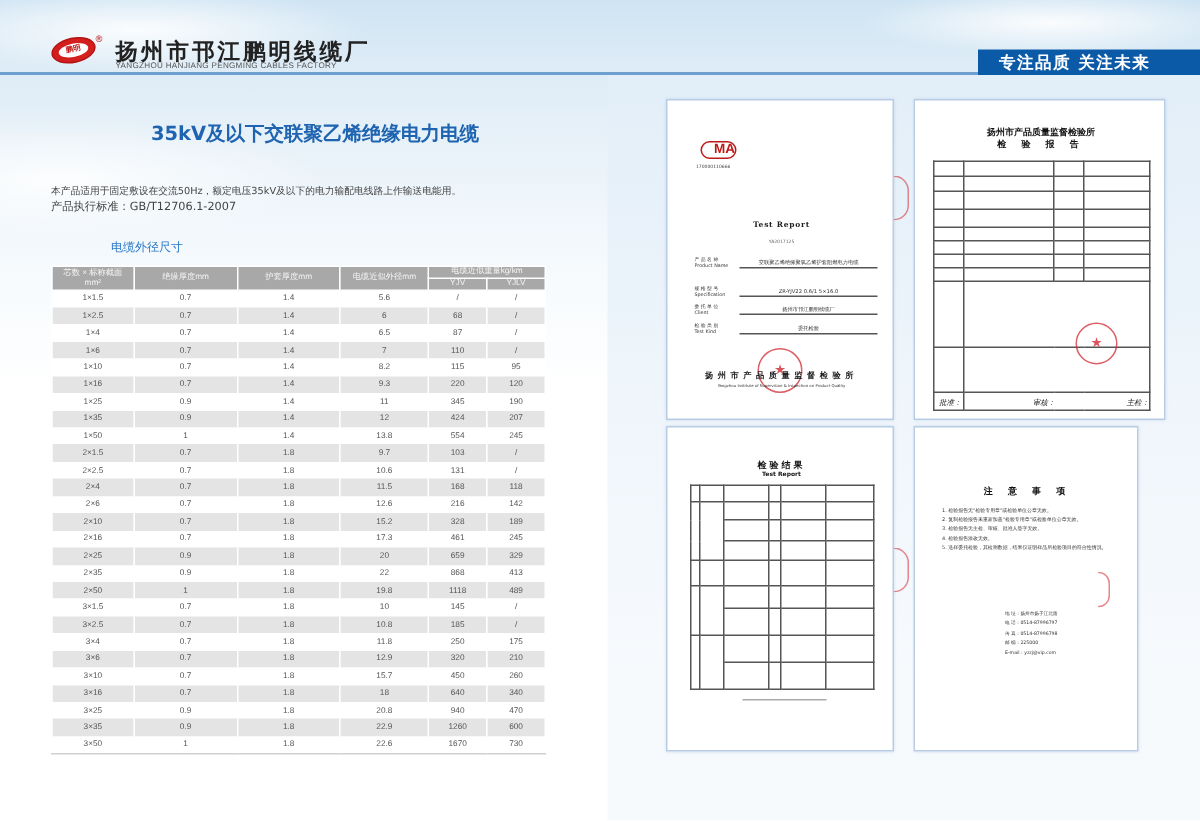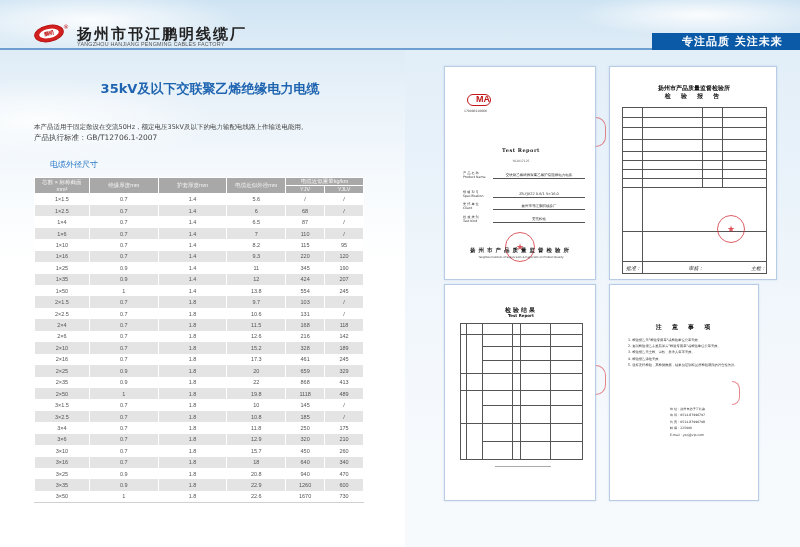--- a/index.html
+++ b/index.html
@@ -42,35 +42,35 @@
       position: absolute; left: 77px; top: 41px;
       font-family: "Liberation Sans", sans-serif;
       font-size: 5.4px; color: #555; letter-spacing: 0.2px;
     }
     .header-line {
       position: absolute; left: 0; top: 48px; width: 800px; height: 2px; background: #6e9fd0;
     }
     .slogan {
       position: absolute; left: 652px; top: 33px; width: 148px; height: 17px;
       background: #0b5aa8; color: #fff; font-size: 11px; font-weight: bold;
-      line-height: 17px; padding-left: 30px; letter-spacing: 1px;
+      line-height: 17px; padding-left: 14px; letter-spacing: 1px;
     }
     
     .page-title {
       position: absolute; left: 0; top: 80px; width: 420px; text-align: center;
       font-size: 13px; font-weight: bold; color: #1f64b0;
     }
     .desc {
       position: absolute; left: 34px; top: 123px; font-size: 6.5px; color: #444;
     }
     .standard {
       position: absolute; left: 34px; top: 133px; font-size: 7.5px; color: #444;
     }
     .section-title {
-      position: absolute; left: 20px; top: 159px; font-size: 8px; color: #2a78c6; padding-left: 30px;
+      position: absolute; left: 44px; top: 159px; font-size: 8px; color: #2a78c6; padding-left: 30px;
     }
     
     .tbl {
       position: absolute; left: 34px; top: 177px; width: 330px;
       border-collapse: collapse; font-size: 5.5px; color: #555;
       font-family: "Liberation Sans", sans-serif;
     }
     .tbl th {
       background: #a8a8a8; color: #f4f4f4; font-weight: normal;
       border: 1px solid #fff; text-align: center; height: 8px; padding: 0; line-height: 7px;

